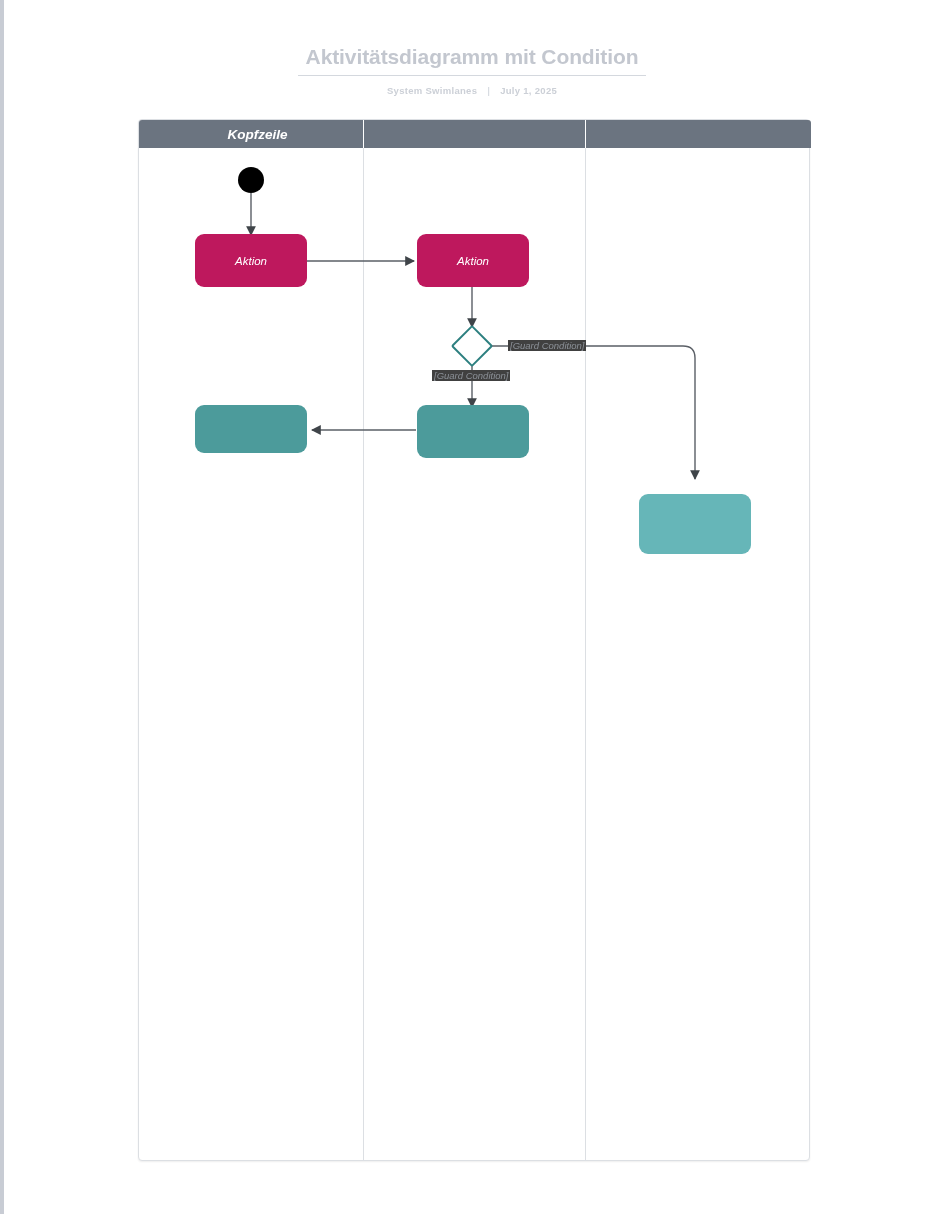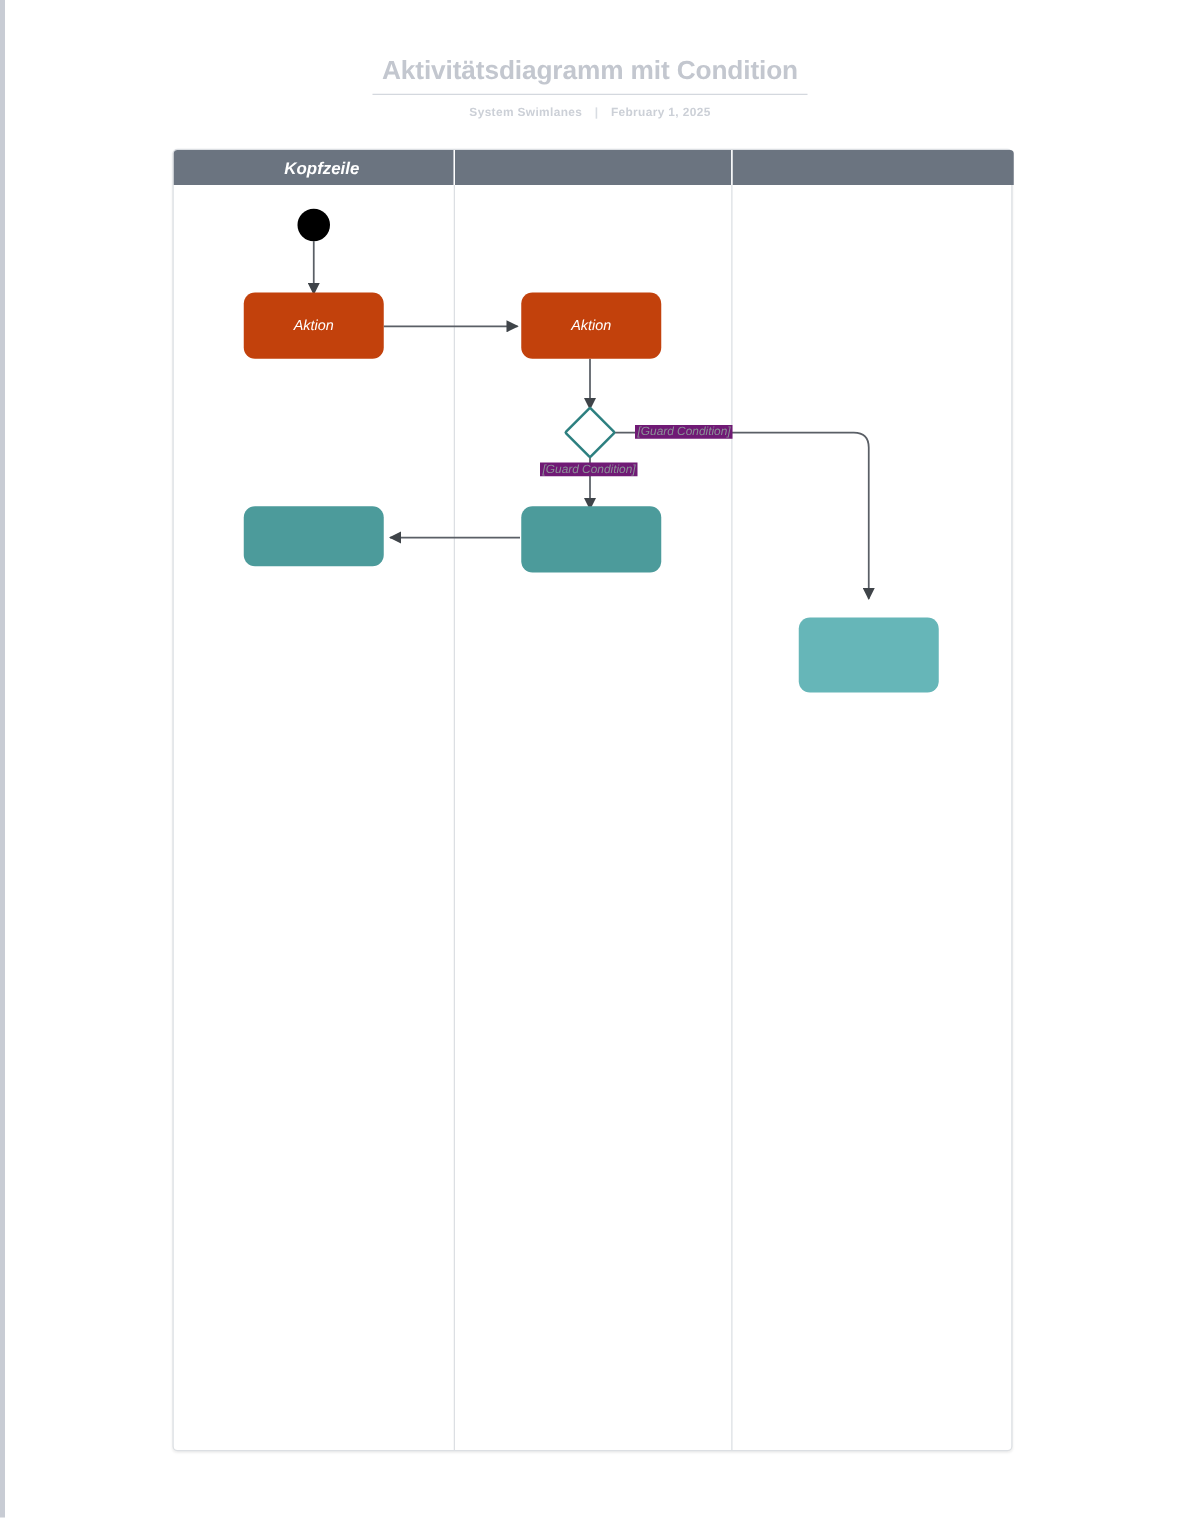--- a/index.html
+++ b/index.html
@@ -120,21 +120,21 @@
     position: absolute;
     border-radius: 9px;
     display: flex;
     align-items: center;
     justify-content: center;
     color: #ffffff;
     font-style: italic;
     font-size: 11.5px;
     box-sizing: border-box;
   }
-  .node.dark  { background: #c2410c; }
+  .node.dark  { background: #be185d; }
   .node.mid   { background: #4c9b9b; }
   .node.light { background: #66b6b8; }
 
   #node-start {
     position: absolute;
     width: 26px;
     height: 26px;
     border-radius: 50%;
     background: #000000;
   }
@@ -149,35 +149,35 @@
     border-radius: 2px;
     box-sizing: border-box;
   }
 
   .guard-label {
     position: absolute;
     font-size: 9.5px;
     font-style: italic;
     color: #8b9097;
     white-space: nowrap;
-    background: #701a75;
+    background: #404040;
     padding: 0 2px;
   }
 </style>
 </head>
 <body>
 
 <div id="page-edge"></div>
 
 <div id="title-block">
   <div id="doc-title">Aktivitätsdiagramm mit Condition</div>
   <div id="subtitle-row">
     <span>System Swimlanes</span>
     <span class="sep">|</span>
-    <span>February 1, 2025</span>
+    <span>July 1, 2025</span>
   </div>
 </div>
 
 <div id="swimlane-container">
 
   <div class="lane" id="lane-0">
     <div class="lane-header">Kopfzeile</div>
   </div>
 
   <div class="lane" id="lane-1">

